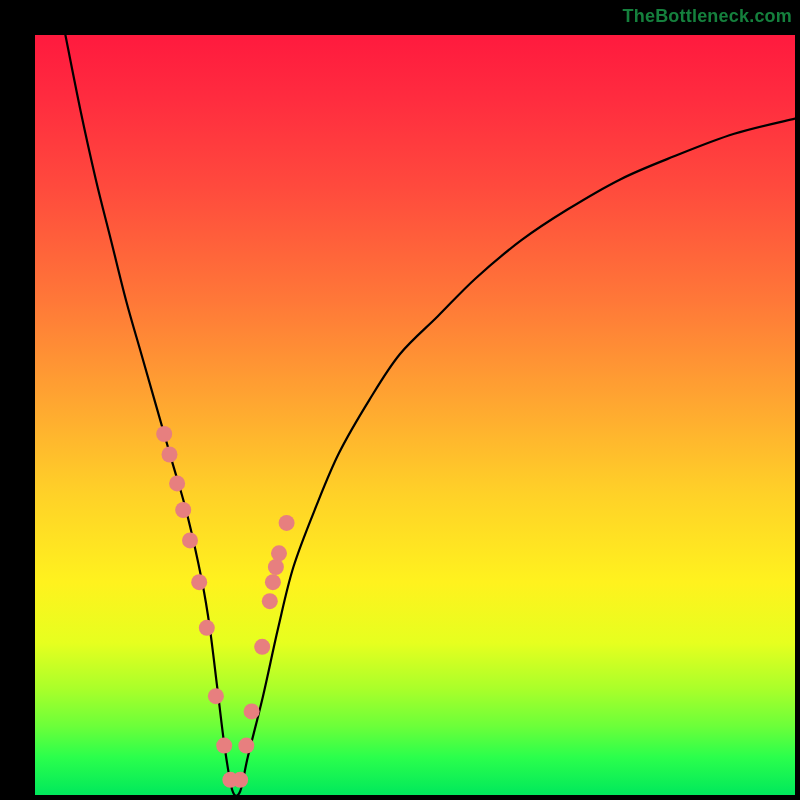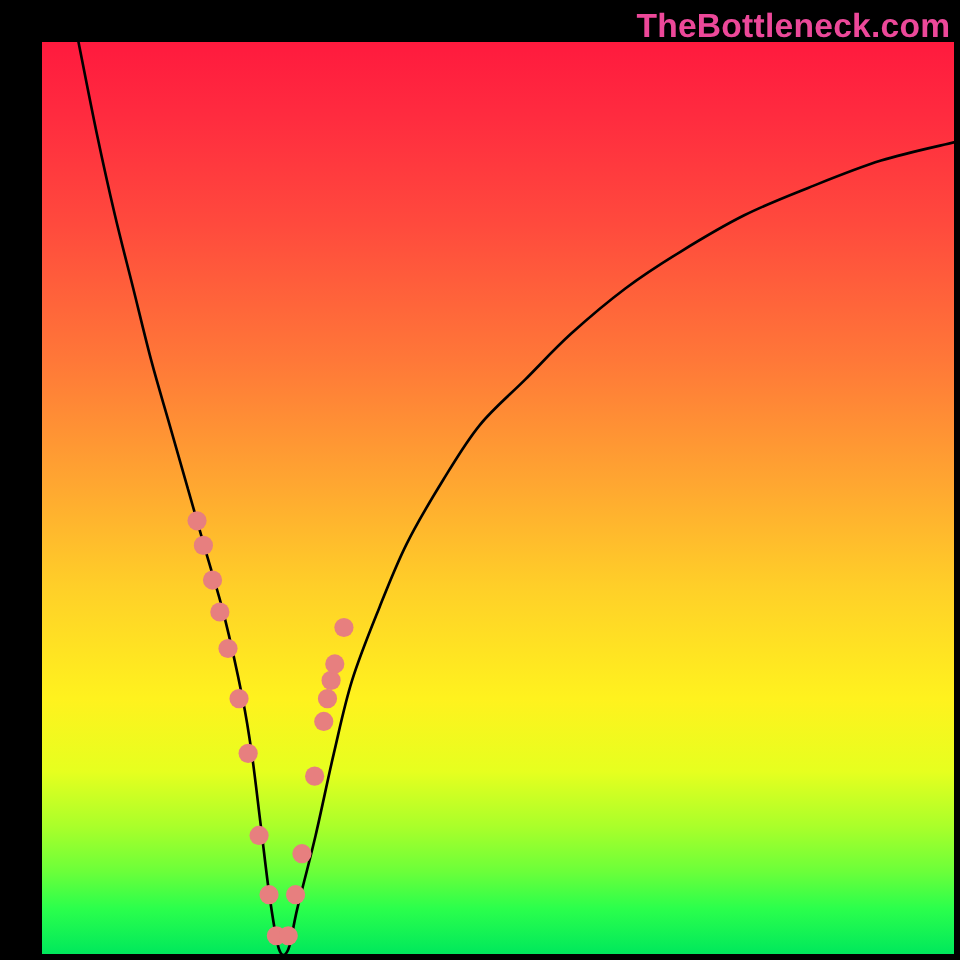--- a/index.html
+++ b/index.html
@@ -42,22 +42,22 @@
     position: absolute;
     left: 0;
     top: 0;
     width: 760px;
     height: 760px;
   }
   .watermark {
     position: absolute;
     top: 6px;
     right: 8px;
-    color: #ec4899;
-    font-size: 28px;
+    color: #15803d;
+    font-size: 18px;
     font-weight: 600;
     letter-spacing: 0.2px;
     user-select: none;
   }
 </style>
 </head>
 <body>
 
 <div class="frame">
   <div class="watermark">TheBottleneck.com</div>

